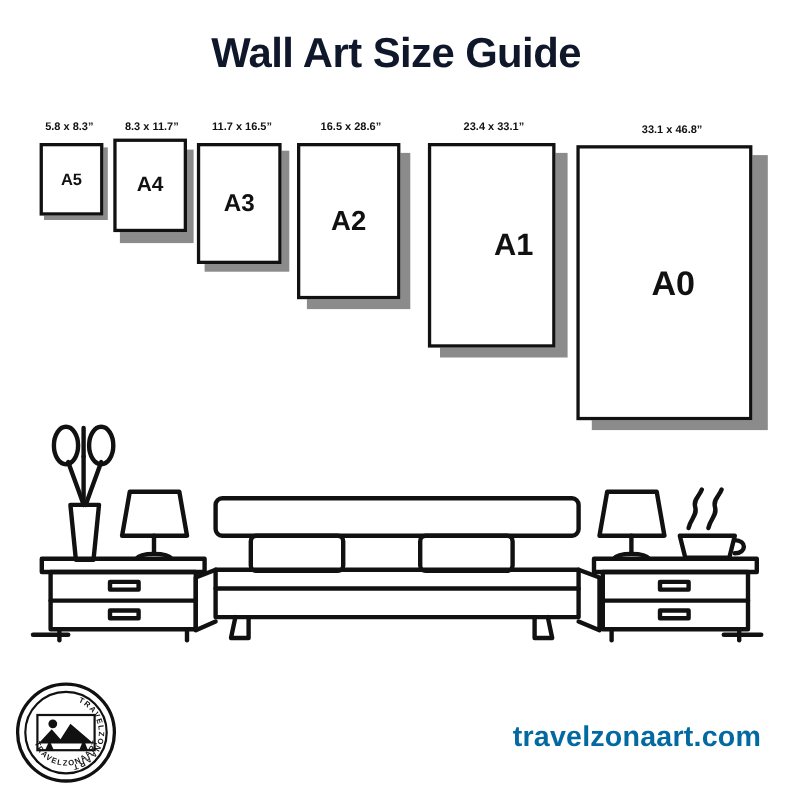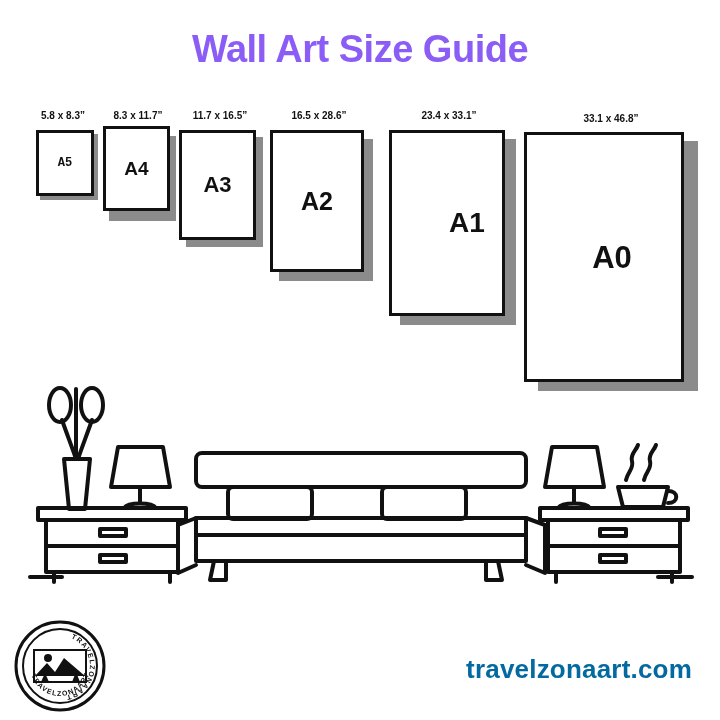--- a/index.html
+++ b/index.html
@@ -24,21 +24,21 @@
   
   #title {
     position: absolute;
     top: 28px;
     left: 0;
     width: 720px;
     text-align: center;
     font-size: 38px;
     font-weight: 800;
     letter-spacing: -0.5px;
-    color: #8b5cf6;
+    color: #0f172a;
   }
 
   
   #frames {
     position: absolute;
     left: 0;
     top: 110px;
     width: 720px;
     height: 290px;
   }
@@ -115,21 +115,21 @@
 <div id="page">
 
   <div id="title">Wall Art Size Guide</div>
 
   <div id="frames">
 
     <div class="frame-wrap" style="left:32px; top:0px; width:62px; height:100px;">
       <div class="frame-dims" style="top:0px;">5.8 x 8.3”</div>
       <div class="frame-shadow" style="left:8px; top:24px; width:58px; height:66px;"></div>
       <div class="frame-box" style="left:4px; top:20px; width:58px; height:66px;">
-        <span class="frame-label" style="font-size:12px;font-family:Liberation Mono, monospace;">A5</span>
+        <span class="frame-label" style="font-size:15px;">A5</span>
       </div>
     </div>
 
     <div class="frame-wrap" style="left:98px; top:0px; width:80px; height:130px;">
       <div class="frame-dims" style="top:0px;">8.3 x 11.7”</div>
       <div class="frame-shadow" style="left:11px; top:26px; width:67px; height:85px;"></div>
       <div class="frame-box" style="left:5px; top:16px; width:67px; height:85px;">
         <span class="frame-label" style="font-size:19px;">A4</span>
       </div>
     </div>

